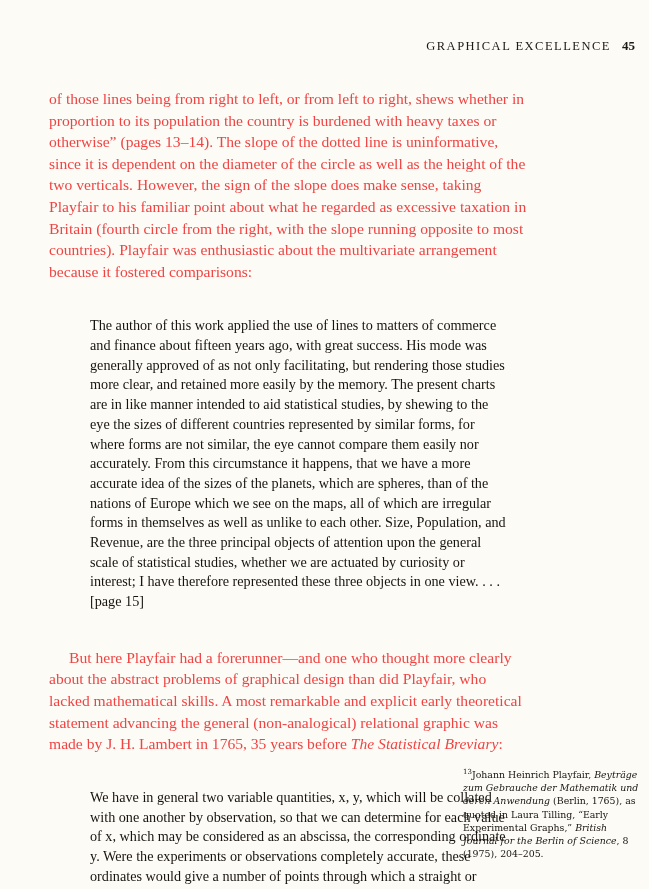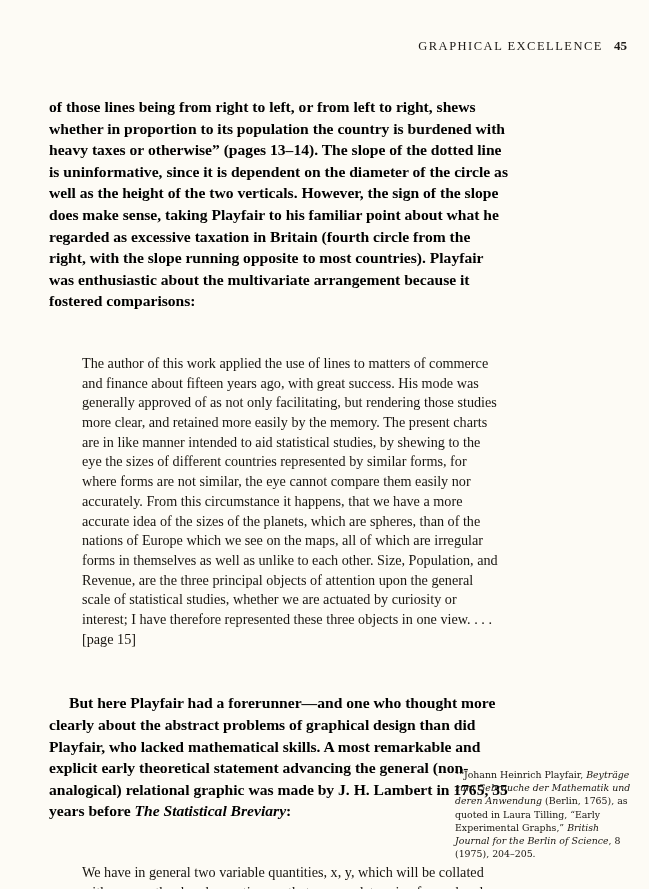--- a/index.html
+++ b/index.html
@@ -11,21 +11,21 @@
     height: 889px;
     background: #fdfbf5;
     font-family: "Liberation Serif", serif;
     color: #1a1714;
     overflow: hidden;
     position: relative;
   }
 
   .page {
     position: absolute;
-    left: 8px; top: 0;
+    left: 16px; top: 0;
     width: 514px;
     height: 889px;
   }
 
   
   .running-head {
     position: absolute;
     left: 0;
     top: 38px;
     width: 619px;
@@ -50,26 +50,25 @@
 
   
   .textcol {
     position: absolute;
     left: 33px;
     top: 88px;
     width: 478px;
   }
 
   p.body {
-    margin: 8px;
+    margin: 0;
     font-size: 15.6px;
     line-height: 21.6px;
     text-align: left;
-    color: #000000;
-    font-weight: bold;
+    color: #ef4444;
   }
   p.body.indented {
     text-indent: 20px;
   }
 
   blockquote.quote {
     margin: 17px;
     padding: 0;
     font-size: 14.2px;
     line-height: 19.7px;

